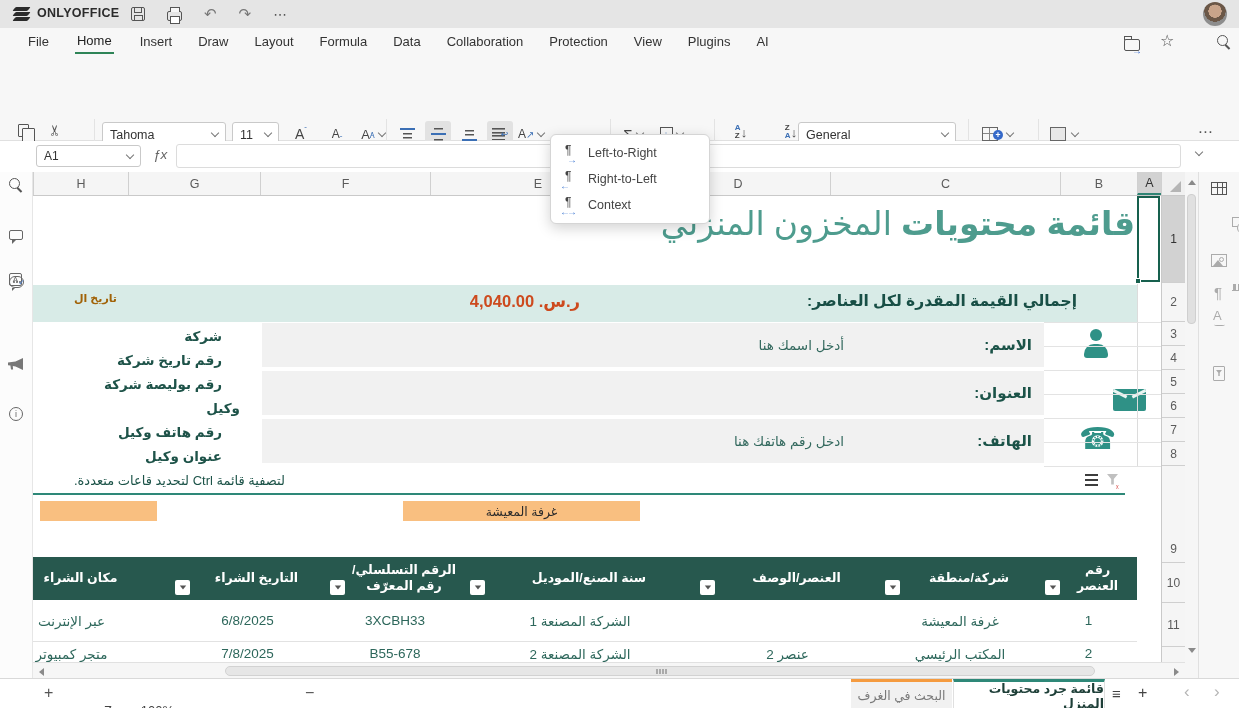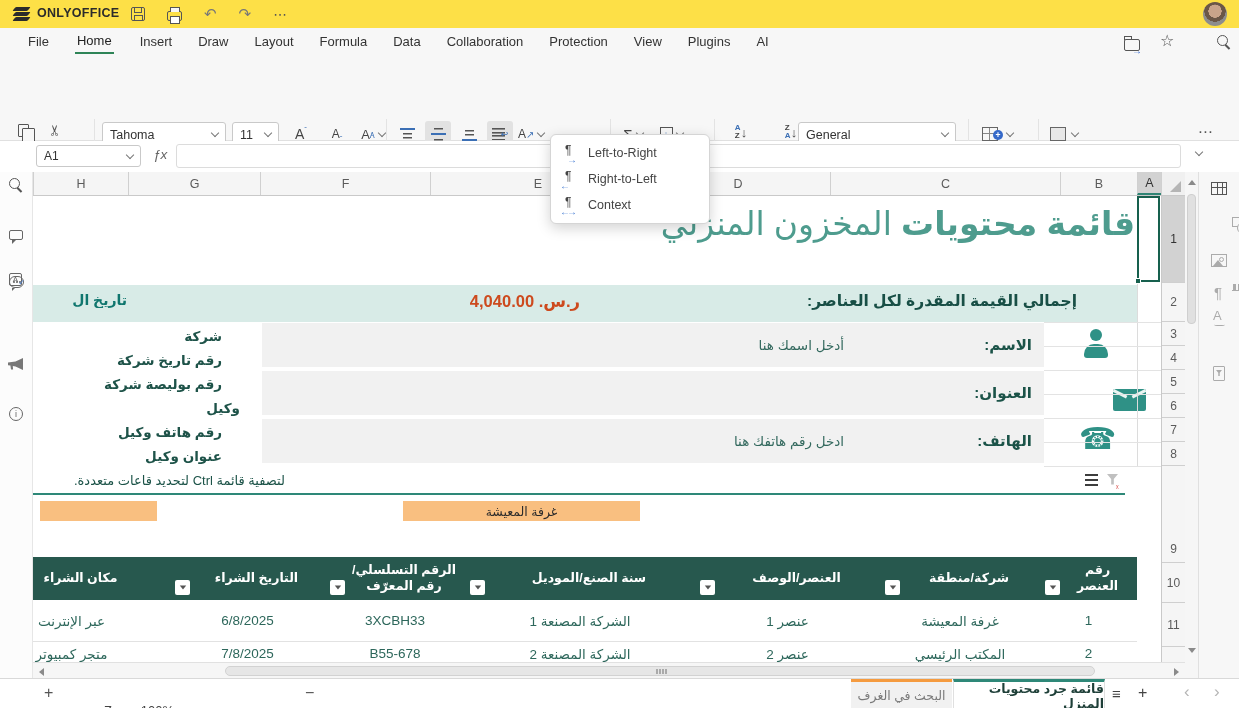--- a/index.html
+++ b/index.html
@@ -98,21 +98,21 @@
 .hline{position:absolute;height:1px;background:#e3e3e3}
 .sbtn{font-size:16px;color:#555}
 .tab{position:absolute;top:0;height:30px;display:flex;align-items:center;justify-content:center;font-size:12.5px;direction:rtl}
 </style>
 </head>
 <body>
 
 <div id="root">
 
   
-  <div class="abs" style="left:0;top:0;width:1239px;height:28px;background:#fde047">
+  <div class="abs" style="left:0;top:0;width:1239px;height:28px;background:#e5e5e5">
     <div class="abs flex" style="left:13px;top:5px;gap:6px">
       <span class="ic" style="width:18px;height:16px">
         <i class="abs" style="left:1px;top:2px;width:15px;height:4px;background:#2b2b2b;transform:skewX(-40deg);border-radius:1px"></i>
         <i class="abs" style="left:1px;top:7px;width:15px;height:4px;background:#2b2b2b;transform:skewX(-40deg);border-radius:1px"></i>
         <i class="abs" style="left:1px;top:12px;width:15px;height:4px;background:#2b2b2b;transform:skewX(-40deg);border-radius:1px"></i>
       </span>
       <span style="font-weight:bold;font-size:12.5px;color:#2b2b2b;letter-spacing:.3px">ONLYOFFICE</span>
     </div>
     <div class="abs flex" style="left:131px;top:5px;gap:22px">
       <span class="ic ic-save"></span>
@@ -401,21 +401,21 @@
 
     
     <div class="abs" style="left:1104px;top:0;width:23px;height:86px;border:2px solid #17604e;background:#fff">
       <i class="abs" style="left:-4px;bottom:-4px;width:6px;height:6px;background:#17604e;border:1px solid #fff"></i>
     </div>
 
     
     <div class="abs" style="left:0;top:89px;width:1104px;height:37px;background:#d8ebe7">
       <span class="abs" style="right:60px;top:7px;font-weight:bold;font-size:15.5px;color:#184f46;direction:rtl">إجمالي القيمة المقدرة لكل العناصر:</span>
       <span class="abs" style="left:412px;top:7px;width:160px;text-align:center;font-weight:bold;font-size:16.5px;color:#cd4a1e;direction:rtl">ر.س. 4,040.00</span>
-      <span class="abs" style="left:16px;top:7px;width:78px;overflow:hidden;font-weight:bold;font-size:14px;color:#0f766e;direction:rtl;white-space:nowrap">تاريخ ال</span>
+      <span class="abs" style="left:6px;top:7px;width:78px;overflow:hidden;font-weight:bold;font-size:11px;color:#a16207;direction:rtl;white-space:nowrap">تاريخ ال</span>
     </div>
 
     
     <span class="glabel" style="left:0;top:132px">شركة</span>
     <span class="glabel" style="left:0;top:156px">رقم تاريخ شركة</span>
     <span class="glabel" style="left:0;top:180px">رقم بوليصة شركة</span>
     <span class="glabel" style="left:18px;top:204px">وكيل</span>
     <span class="glabel" style="left:0;top:228px">رقم هاتف وكيل</span>
     <span class="glabel" style="left:0;top:252px">عنوان وكيل</span>
 
@@ -503,21 +503,20 @@
       <div class="thcell" style="left:0;width:197px;direction:rtl">
         <span>مكان الشراء</span>
 
       </div>
     </div>
 
     
     <div class="abs" style="left:-60px;top:404px;width:1164px;height:42px;border-bottom:1px solid #e2e2e2">
       <div class="tdcell" style="left:1067px;width:97px">1</div>
       <div class="tdcell" style="left:907px;width:160px;direction:rtl">غرفة المعيشة</div>
-      <div class="tdcell" style="left:722px;width:185px;direction:rtl">عنصر 1</div>
       <div class="tdcell" style="left:492px;width:230px;direction:rtl">الشركة المصنعة 1</div>
       <div class="tdcell" style="left:352px;width:140px">3XCBH33</div>
       <div class="tdcell" style="left:197px;width:155px">6/8/2025</div>
       <div class="tdcell" style="left:0;width:197px;direction:rtl">عبر الإنترنت</div>
     </div>
 
     
     <div class="abs" style="left:-60px;top:450px;width:1164px;height:36px">
       <div class="tdcell" style="left:1067px;width:97px;align-items:flex-start">2</div>
       <div class="tdcell" style="left:907px;width:160px;direction:rtl;align-items:flex-start">المكتب الرئيسي</div>

